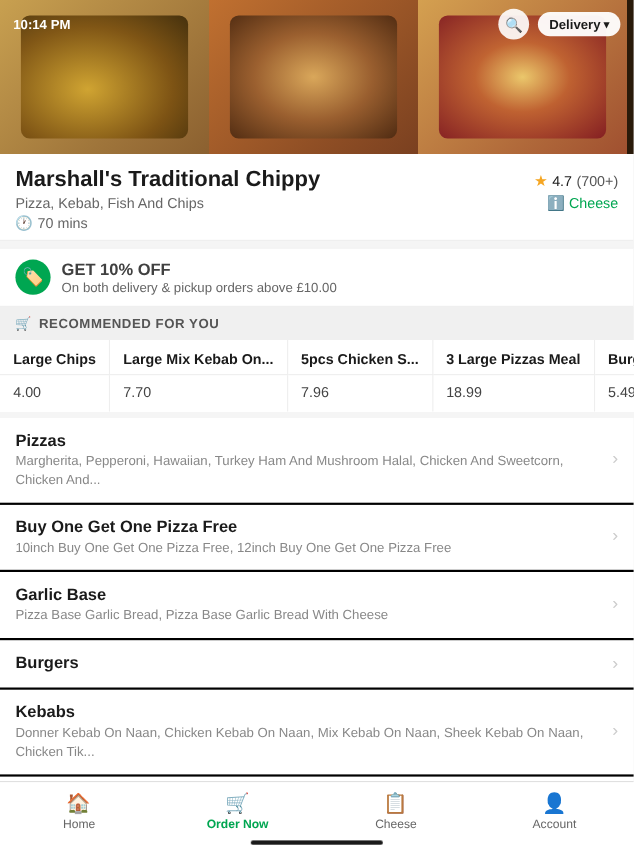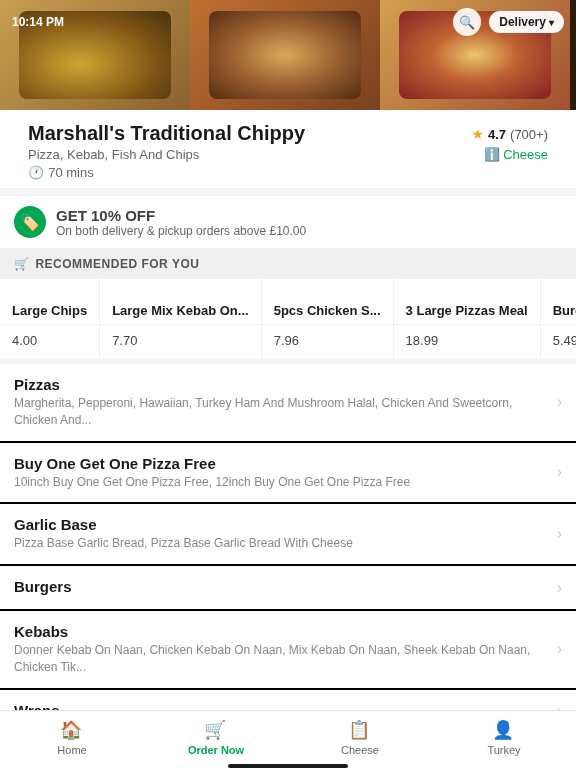--- a/index.html
+++ b/index.html
@@ -1,49 +1,49 @@
 <!DOCTYPE html>
 <html><head>
   <meta charset="utf-8">
   <meta name="viewport" content="width=576px">
   <style>
     * { box-sizing: border-box; margin: 0; padding: 0; }
     body { font-family: -apple-system, BlinkMacSystemFont, 'Segoe UI', sans-serif; background: #f5f5f5; width: 576px; overflow-x: hidden; font-size: 14px; color: #1a1a1a; }
 
     
-    .hero { position: relative; width: 100%; height: 110px; background: #2a1a0a; display: flex; overflow: hidden; }
+    .hero { position: relative; width: 100%; height: 140px; background: #2a1a0a; display: flex; overflow: hidden; }
     .hero-food { width: 33%; height: 100%; position: relative; overflow: hidden; }
     .hero-food.left { background: radial-gradient(ellipse, #c8a84b 20%, #8B6914 80%); }
     .hero-food.mid { background: radial-gradient(ellipse, #d4a84b 20%, #7a5a2a 80%); }
     .hero-food.right { background: radial-gradient(ellipse, #e0c070 20%, #c0392b 80%); }
     .top-bar { position: absolute; top: 0; left: 0; right: 0; display: flex; justify-content: space-between; align-items: center; padding: 8px 12px; z-index: 10; }
     .time { color: white; font-size: 12px; font-weight: 600; }
     .top-right { display: flex; align-items: center; gap: 8px; }
     .search-btn { background: rgba(255,255,255,0.9); border-radius: 50%; width: 28px; height: 28px; display: flex; align-items: center; justify-content: center; cursor: pointer; }
     .delivery-btn { background: rgba(255,255,255,0.95); border-radius: 14px; padding: 4px 10px; font-size: 12px; font-weight: 600; display: flex; align-items: center; gap: 3px; cursor: pointer; }
 
     
-    .restaurant-info { background: white; padding: 12px 28px 8px; border-bottom: 1px solid #eee; }
+    .restaurant-info { background: white; padding: 12px 14px 8px; border-bottom: 1px solid #eee; }
     .restaurant-name { font-size: 20px; font-weight: 700; color: #1a1a1a; }
     .restaurant-meta { display: flex; justify-content: space-between; align-items: flex-start; margin-top: 2px; }
     .restaurant-cuisine { color: #666; font-size: 13px; }
     .about-link { color: #00a651; font-size: 13px; display: flex; align-items: center; gap: 3px; cursor: pointer; }
     .delivery-time { color: #666; font-size: 13px; margin-top: 3px; display: flex; align-items: center; gap: 4px; }
 
     
     .promo-banner { background: white; margin: 6px 0 0; padding: 10px 14px; display: flex; align-items: center; gap: 10px; border-top: 1px solid #eee; border-bottom: 1px solid #eee; }
     .promo-icon { background: #00a651; border-radius: 50%; width: 32px; height: 32px; display: flex; align-items: center; justify-content: center; flex-shrink: 0; }
     .promo-text-main { font-size: 15px; font-weight: 700; color: #404040; }
     .promo-text-sub { font-size: 12px; color: #666; }
 
     
     .section-header { background: #f0f0f0; padding: 8px 14px; font-size: 12px; font-weight: 700; color: #555; letter-spacing: 0.5px; display: flex; align-items: center; gap: 6px; }
     .recommended-grid { background: white; overflow-x: auto; padding: 0; }
     .recommended-table { width: 100%; border-collapse: collapse; }
-    .recommended-table th { padding: 24px 12px 6px; text-align: left; font-size: 13px; font-weight: 600; border-right: 1px solid #eee; border-bottom: 1px solid #eee; white-space: nowrap; vertical-align: top; margin-left: 46px; }
+    .recommended-table th { padding: 10px 12px 6px; text-align: left; font-size: 13px; font-weight: 600; border-right: 1px solid #eee; border-bottom: 1px solid #eee; white-space: nowrap; vertical-align: top; margin-left: 46px; }
     .recommended-table td { padding: 8px 12px 10px; text-align: left; font-size: 13px; color: #444; border-right: 1px solid #eee; vertical-align: top; }
     .recommended-table th:last-child, .recommended-table td:last-child { border-right: none; }
 
     
     .menu-section { background: white; margin-top: 6px; }
     .menu-item { display: flex; justify-content: space-between; align-items: center; padding: 12px 14px; border-bottom: 2px solid #000000; cursor: pointer; }
     .menu-item:last-child { border-bottom: none; }
     .menu-item-content { flex: 1; }
     .menu-item-title { font-size: 15px; font-weight: 700; color: #1a1a1a; margin-bottom: 2px; }
     .menu-item-desc { font-size: 12px; color: #888; line-height: 1.4; }
@@ -86,21 +86,21 @@
       </div>
     </div>
   </div>
 </div>
 
 <div class="restaurant-info">
   <div style="display:flex; justify-content:space-between; align-items:flex-start;">
     <h1 class="restaurant-name">Marshall's Traditional Chippy</h1>
     <div style="display:flex; align-items:center; gap:4px; flex-shrink:0; margin-left:8px; margin-top:4px;">
       <span style="color:#f5a623; font-size:14px;">★</span>
-      <span style="font-weight:700; font-size:13px;">4.7</span>
+      <span style="font-weight:400; font-size:13px;">4.7</span>
       <span style="color:#555; font-size:13px;">(700+)</span>
     </div>
   </div>
   <div class="restaurant-meta">
     <div>
       <div class="restaurant-cuisine">Pizza, Kebab, Fish And Chips</div>
       <div class="delivery-time">
         <span>🕐</span>
         <span>70 mins</span>
       </div>
@@ -207,16 +207,16 @@
     <div class="nav-item active">
       <span class="nav-icon">🛒</span>
       <span class="nav-label">Order Now</span>
     </div>
     <div class="nav-item">
       <span class="nav-icon">📋</span>
       <span class="nav-label">Cheese</span>
     </div>
     <div class="nav-item">
       <span class="nav-icon">👤</span>
-      <span class="nav-label">Turkey</span>
+      <span class="nav-label">Account</span>
     </div>
   </nav>
 <div class="bottom-indicator"></div>
 
 </body></html>

